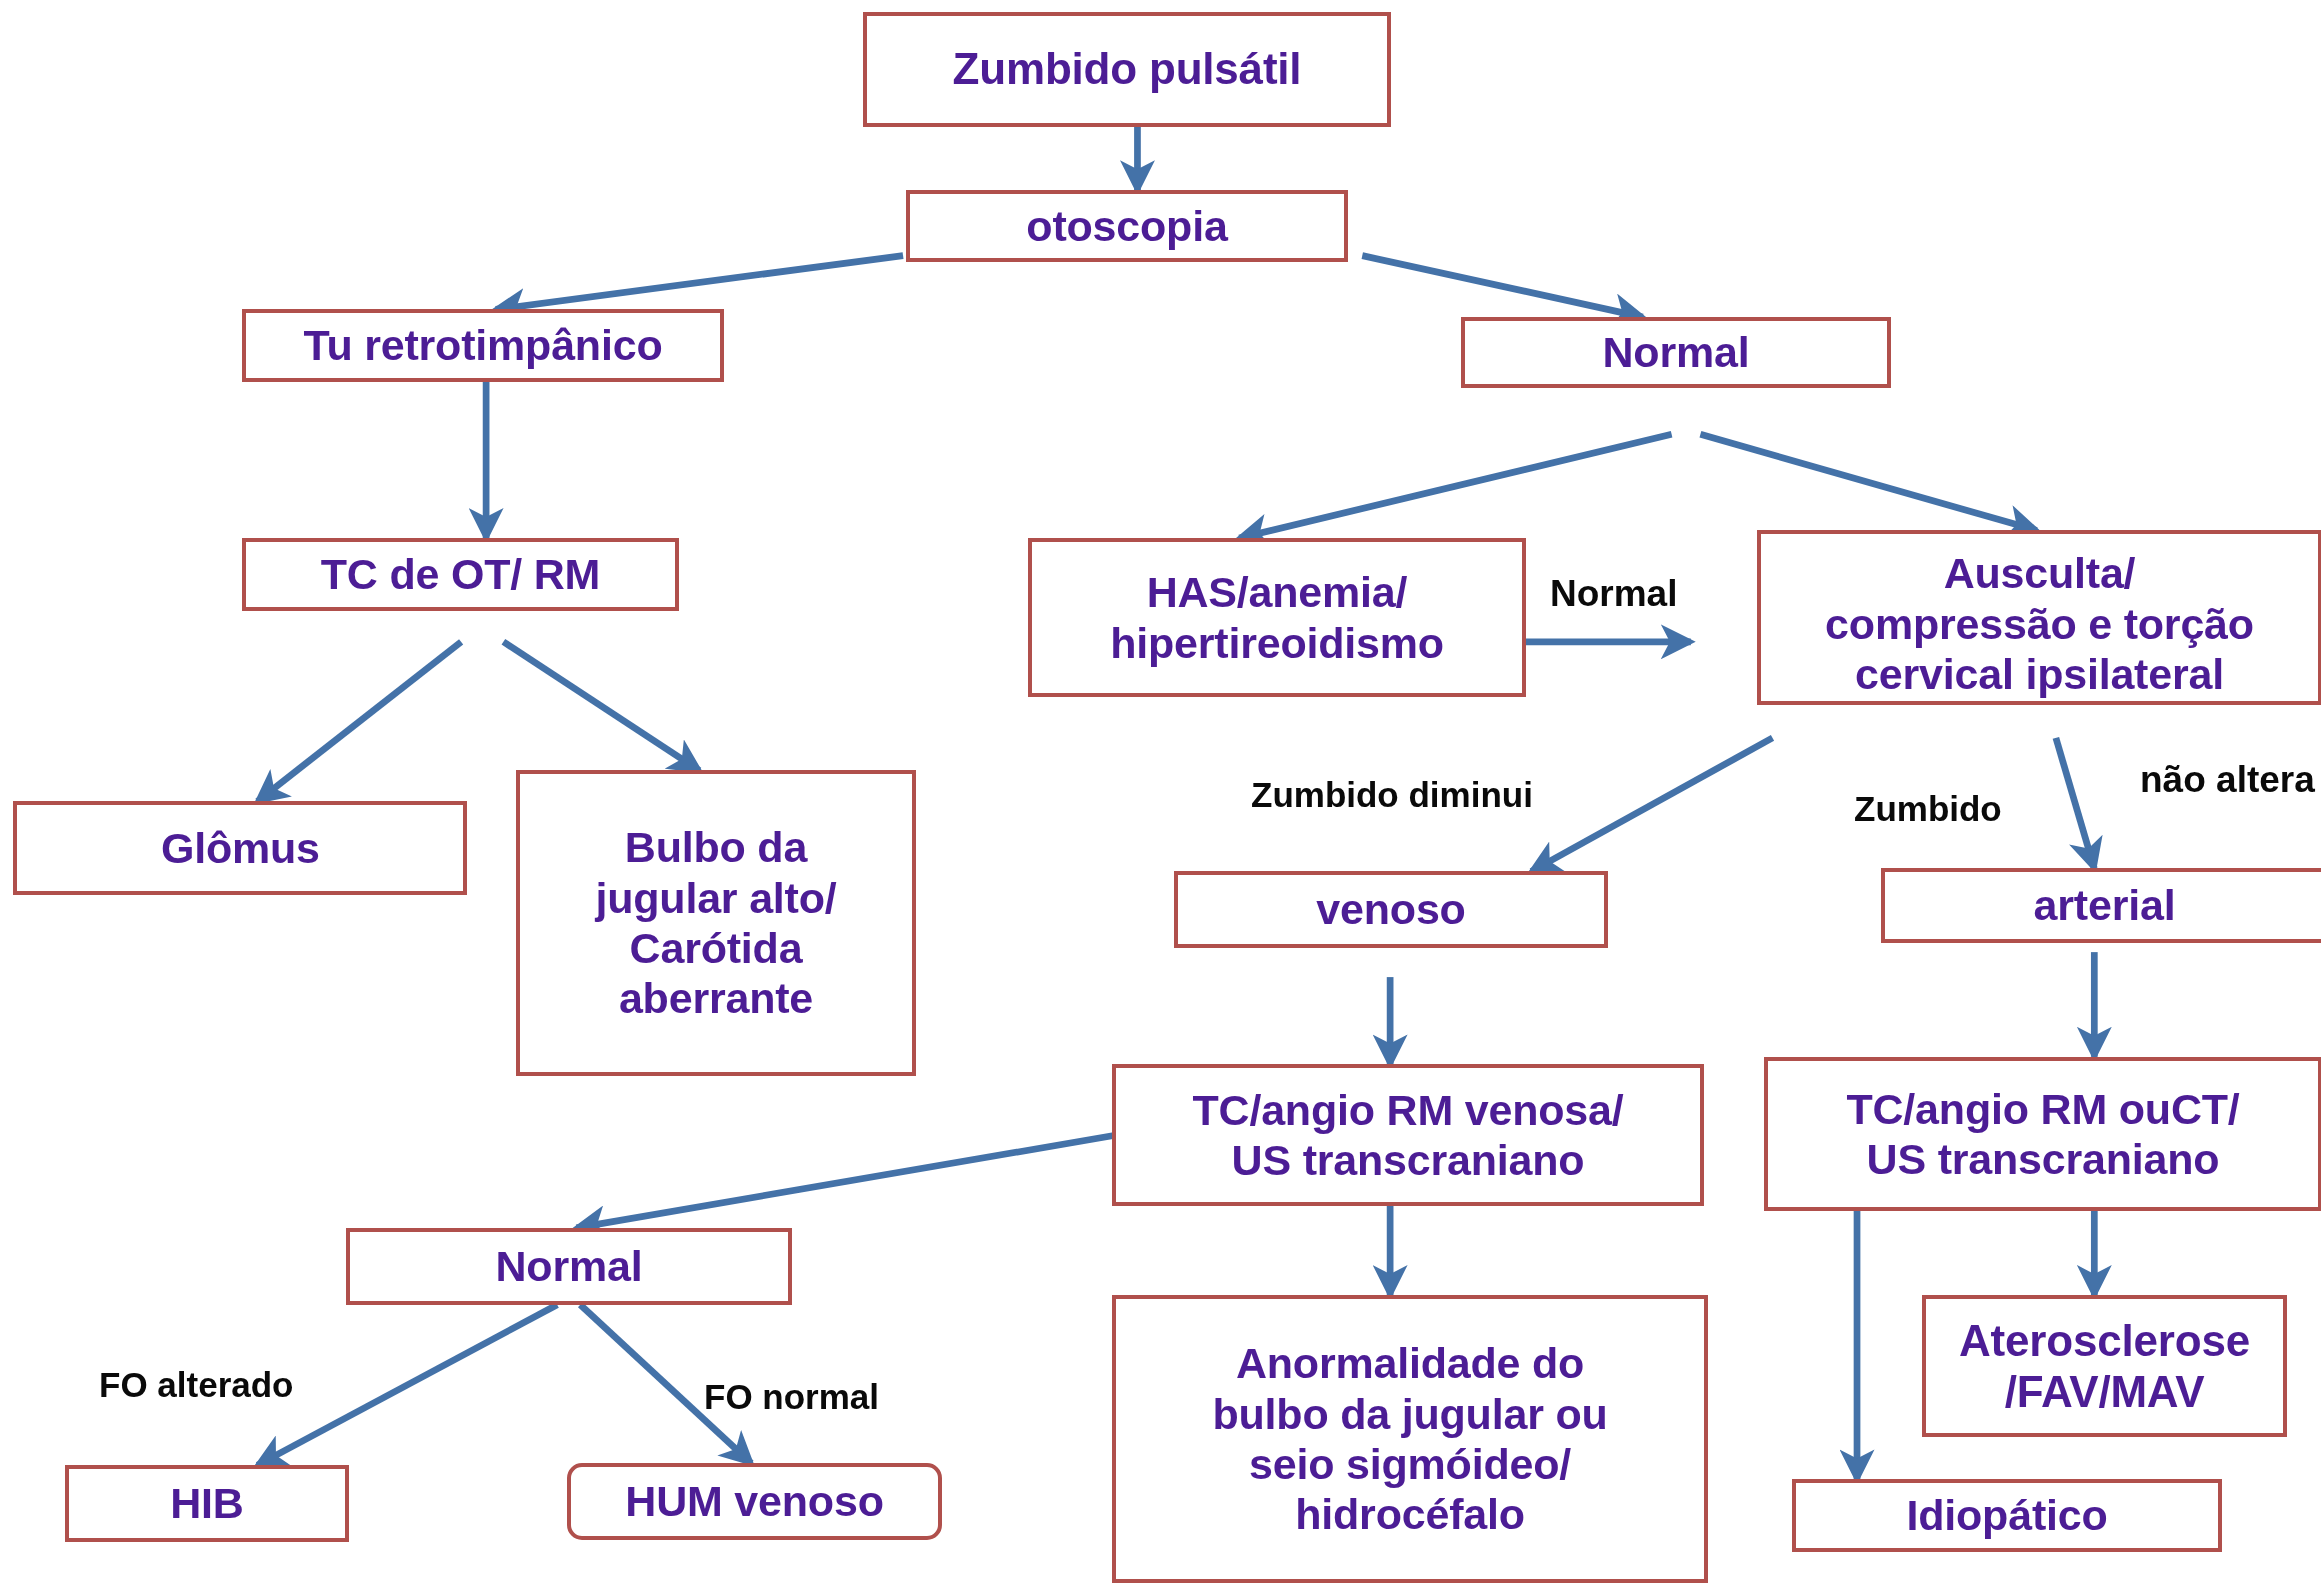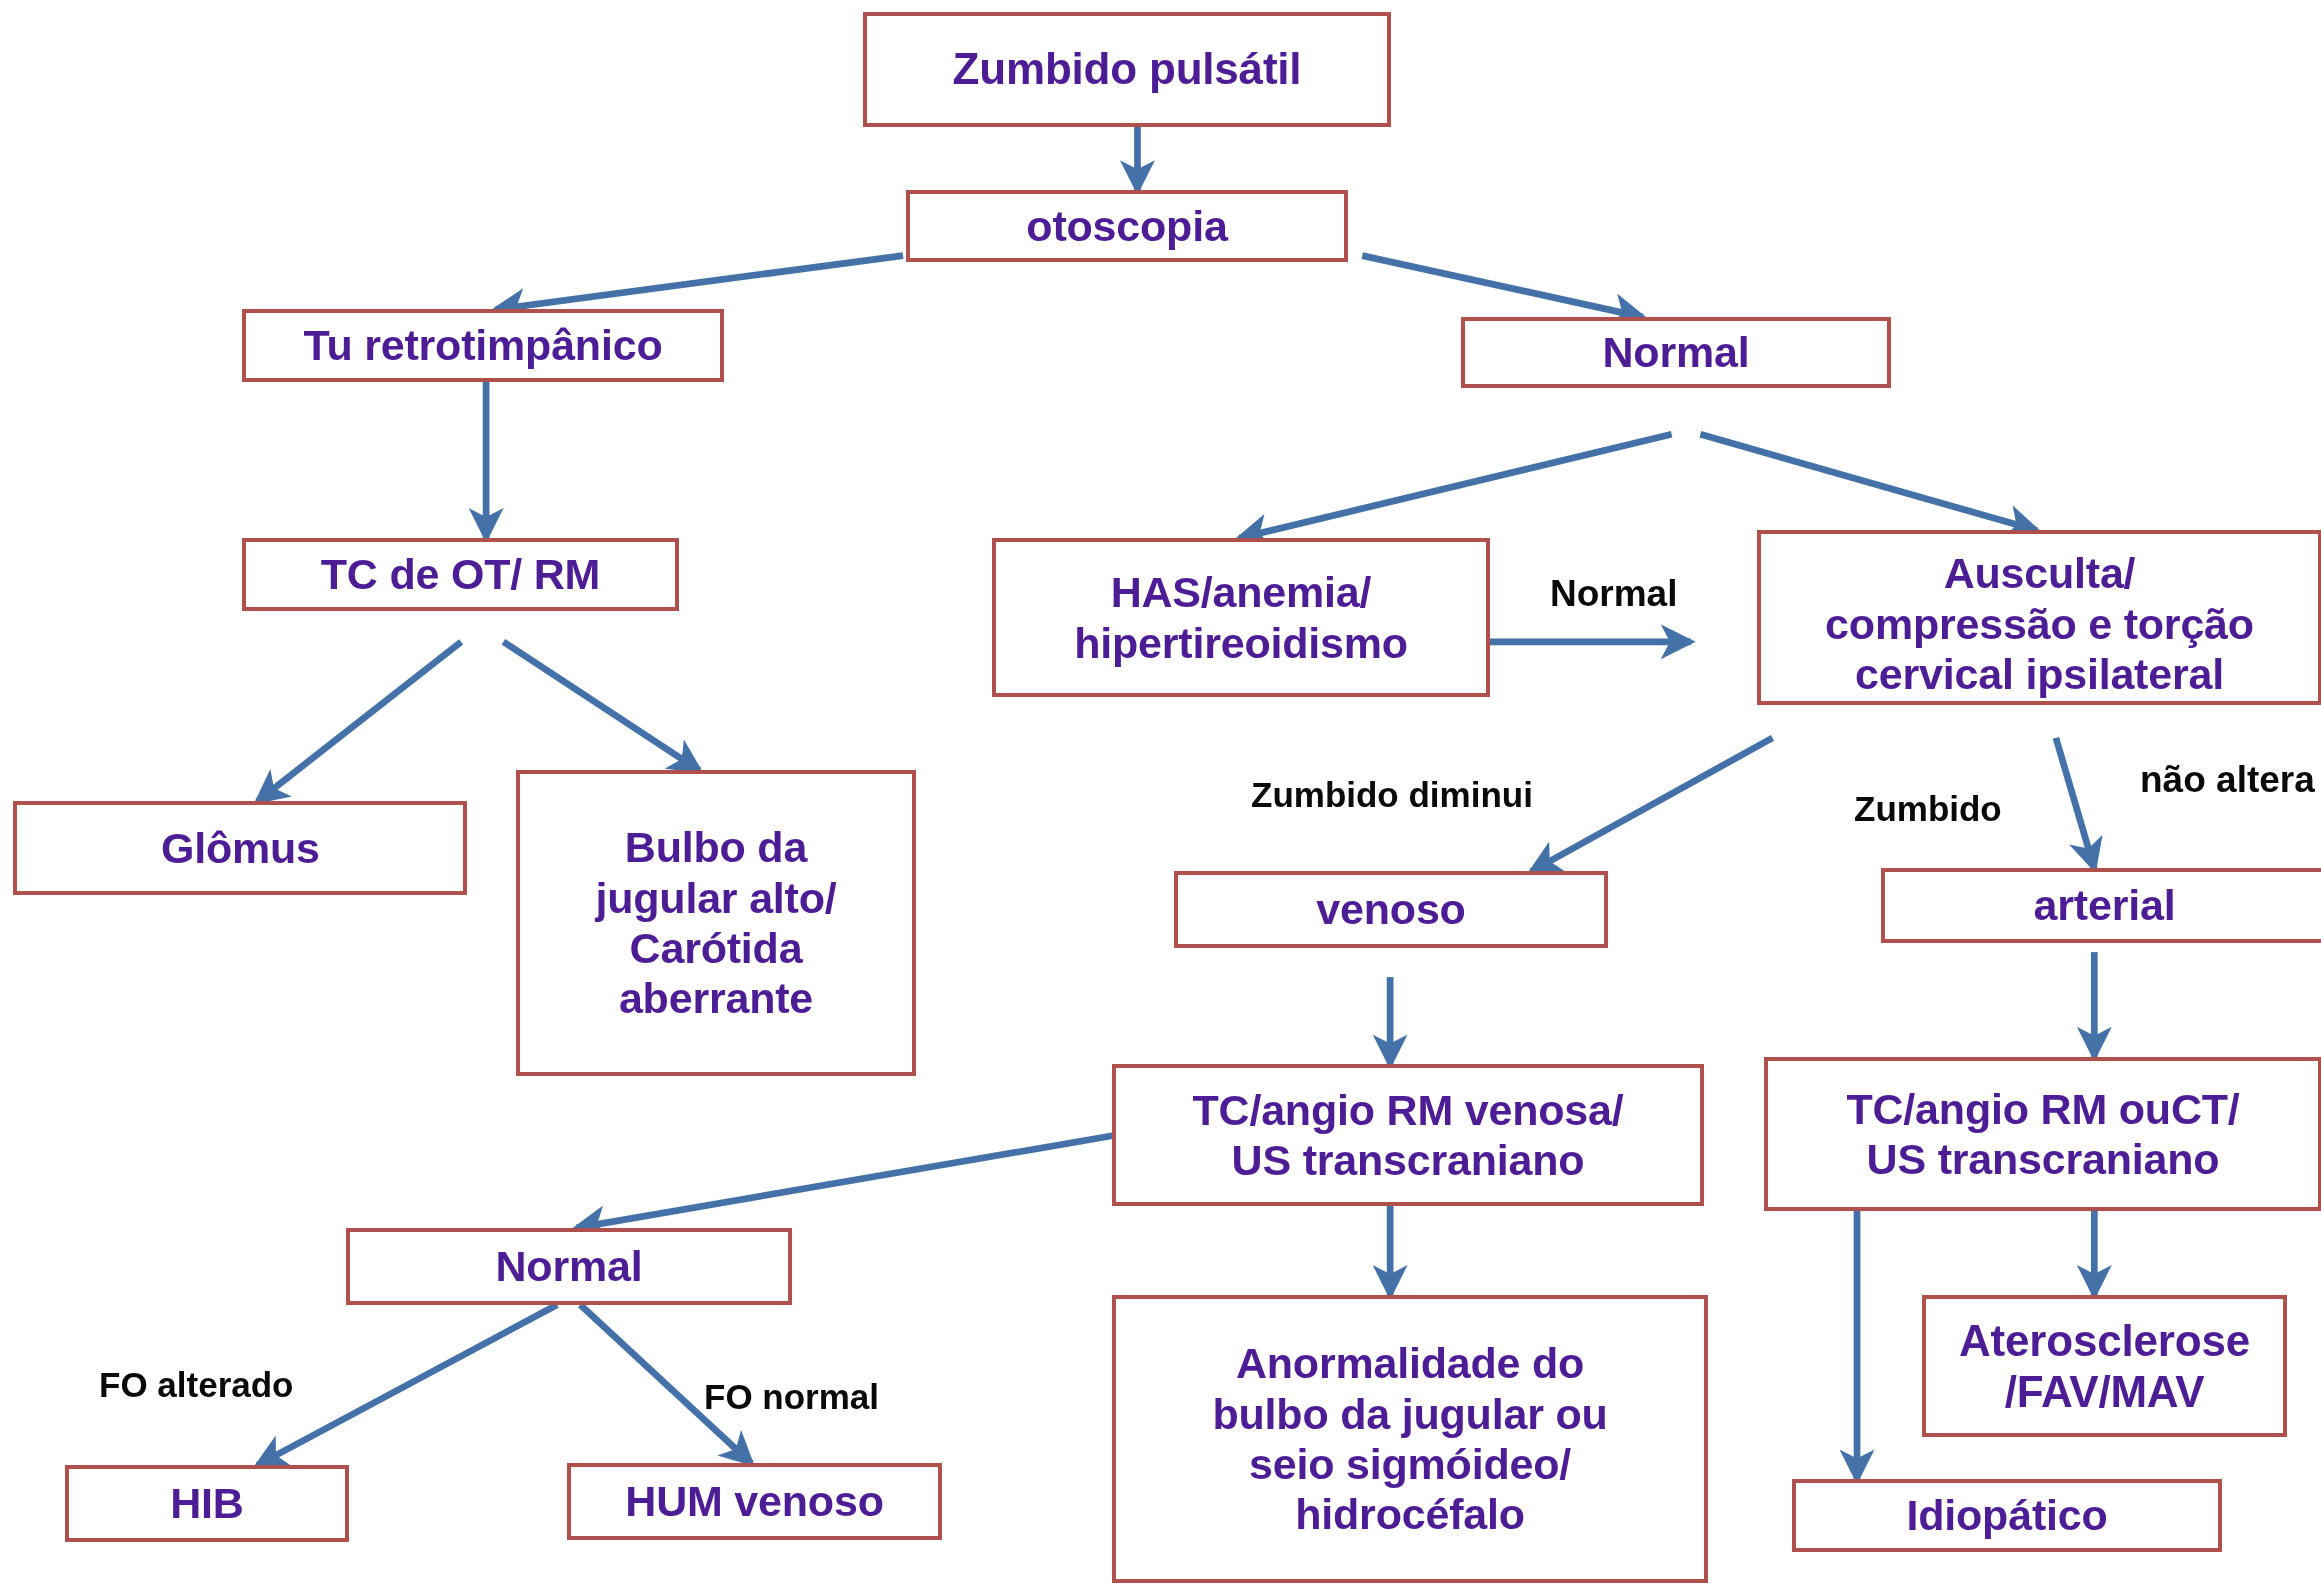--- a/index.html
+++ b/index.html
@@ -96,21 +96,21 @@
   </div>
 
   <div class="node" style="left:1461px;top:317px;width:430px;height:71px;font-size:43px;">
     <span>Normal</span>
   </div>
 
   <div class="node" style="left:242px;top:538px;width:437px;height:73px;font-size:43px;">
     <span>TC de OT/ RM</span>
   </div>
 
-  <div class="node" style="left:992px;top:538px;width:498px;height:159px;font-size:43px;">
+  <div class="node" style="left:1028px;top:538px;width:498px;height:159px;font-size:43px;">
     <span style="white-space:pre-line;">HAS/anemia/
 hipertireoidismo</span>
   </div>
 
   <div class="node" style="left:1757px;top:530px;width:565px;height:175px;font-size:43px;align-items:flex-end;">
     <span style="white-space:pre-line;">Ausculta/
 compressão e torção
 cervical ipsilateral</span>
   </div>
 
@@ -156,21 +156,21 @@
 
   <div class="node" style="left:1922px;top:1295px;width:365px;height:142px;font-size:44px;">
     <span style="white-space:pre-line;">Aterosclerose
 /FAV/MAV</span>
   </div>
 
   <div class="node" style="left:65px;top:1465px;width:284px;height:77px;font-size:43px;">
     <span>HIB</span>
   </div>
 
-  <div class="node" style="left:567px;top:1463px;width:375px;height:77px;font-size:43px;">
+  <div class="node" style="left:567px;top:1463px;width:375px;height:77px;font-size:43px;border-radius:15px;">
     <span>HUM venoso</span>
   </div>
 
   <div class="node" style="left:1792px;top:1479px;width:430px;height:73px;font-size:43px;">
     <span>Idiopático</span>
   </div>
 
   <div class="elabel" style="left:1550px;top:574px;font-size:37px;">Normal</div>
 
   <div class="elabel" style="left:1251px;top:776px;font-size:35px;">Zumbido diminui</div>

